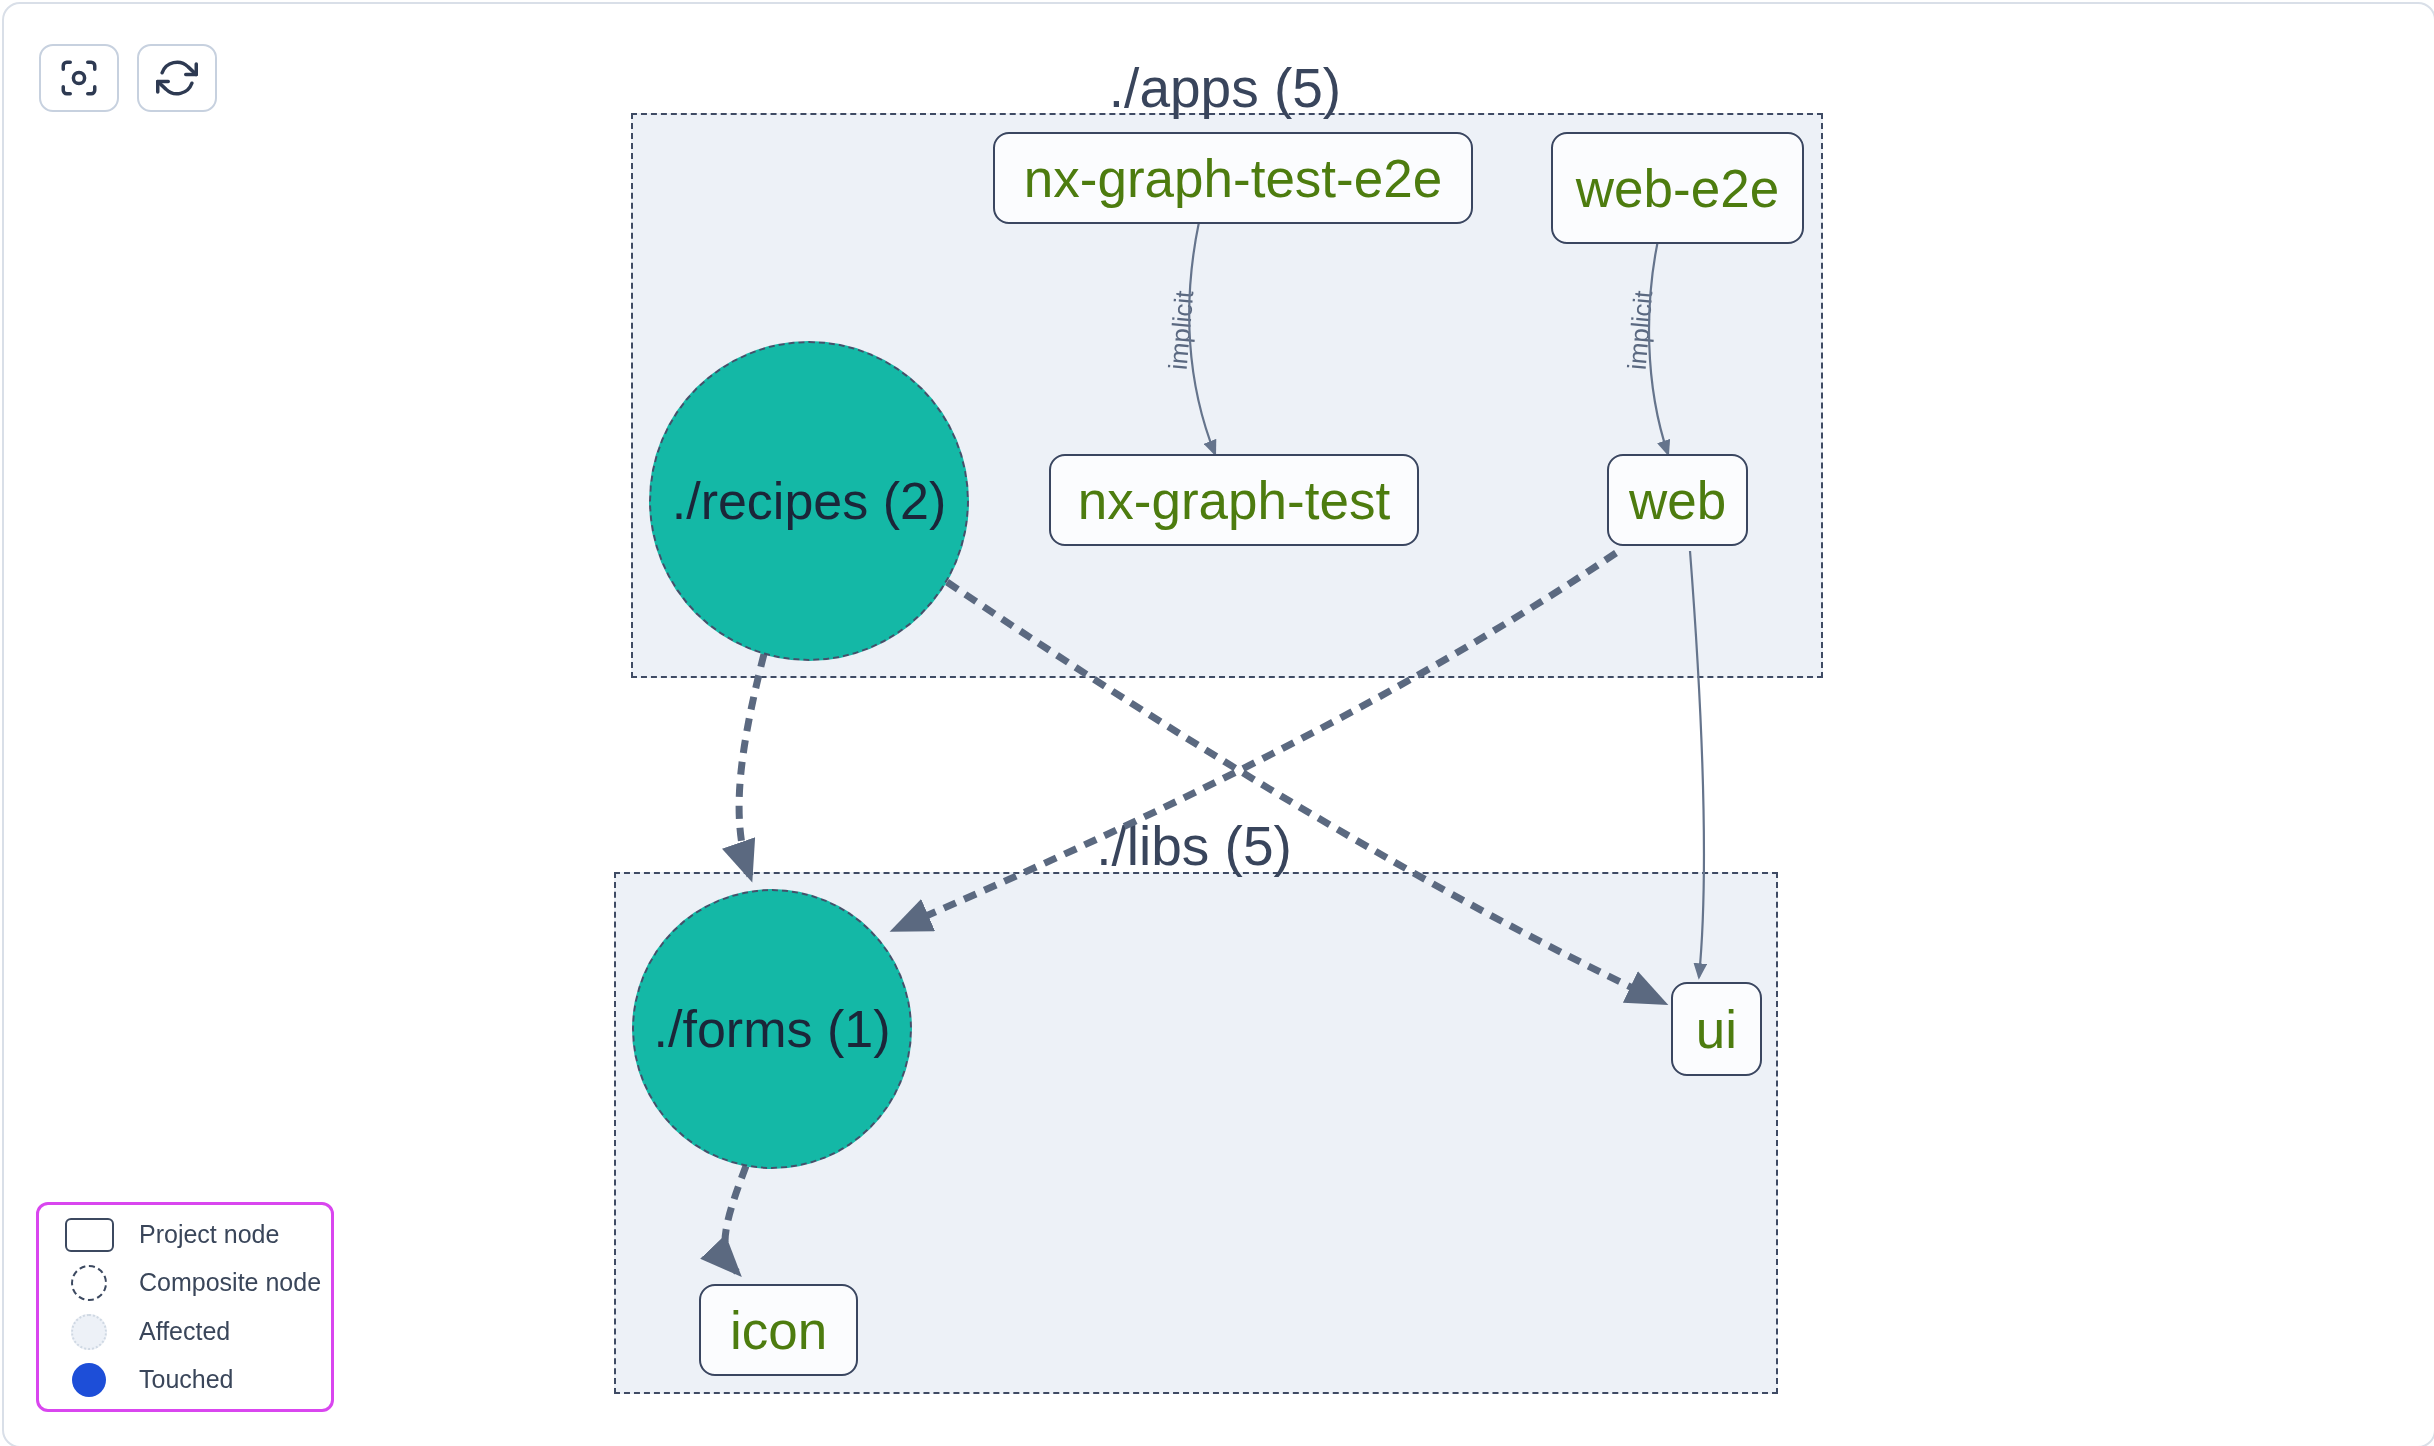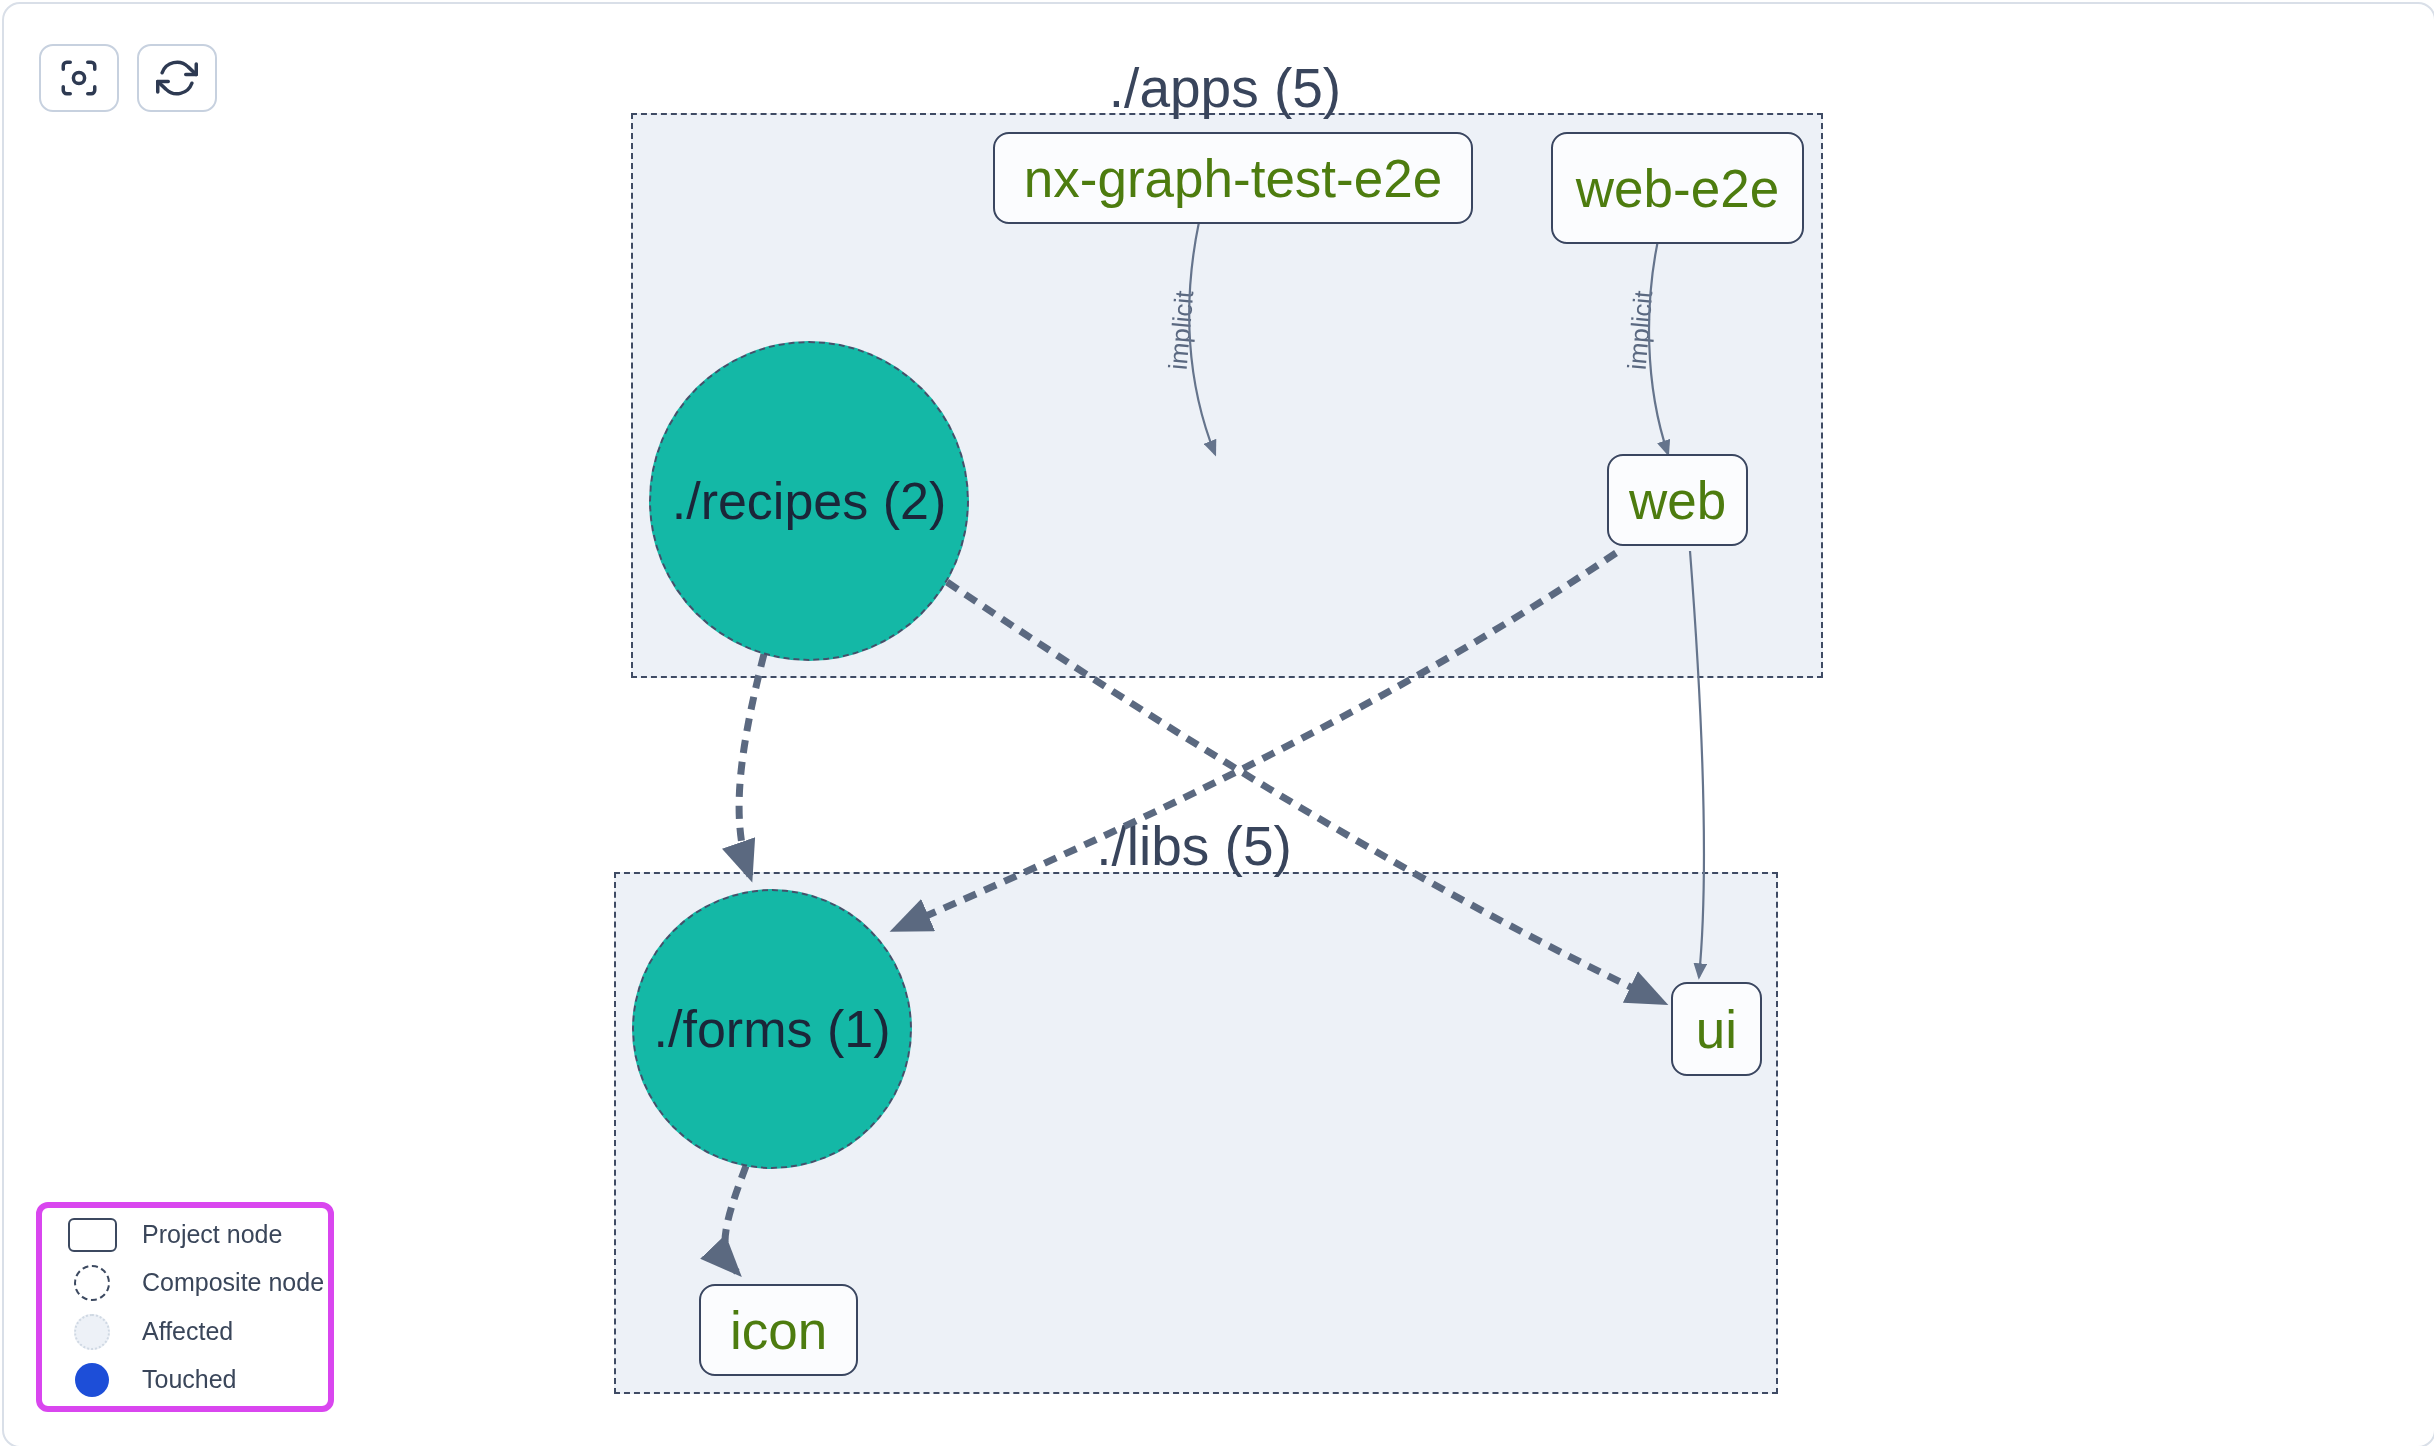--- a/index.html
+++ b/index.html
@@ -46,21 +46,21 @@
   .composite{
     position:absolute;z-index:3;display:flex;align-items:center;justify-content:center;
     background:#14b8a6;border:2.5px dashed #44506a;border-radius:50%;
     font-size:52px;color:#1b2639;cursor:pointer;box-sizing:border-box;
   }
   #node-recipes{left:645px;top:337px;width:320px;height:320px;}
   #node-forms{left:628px;top:885px;width:280px;height:280px;}
   
   .legend{
     position:absolute;left:32px;top:1198px;width:298px;height:210px;z-index:4;
-    background:#ffffff;border:6px solid #d946ef;border-radius:12px;
+    background:#ffffff;border:3px solid #d946ef;border-radius:12px;
     display:flex;flex-direction:column;justify-content:center;gap:13px;box-sizing:border-box;padding:14px 0;
   }
   .legend-row{display:flex;align-items:center;}
   .legend-swatch{width:100px;display:flex;align-items:center;justify-content:center;flex:0 0 100px;}
   .legend-text{font-size:25px;color:#3a465a;}
   .sw-project{width:45px;height:30px;border:2.5px solid #3c4960;border-radius:6px;background:#ffffff;}
   .sw-composite{width:32px;height:32px;border:2.5px dashed #3c4960;border-radius:50%;background:#ffffff;}
   .sw-affected{width:32px;height:32px;border:2px dotted #cfd8e3;border-radius:50%;background:#edf1f7;}
   .sw-touched{width:34px;height:34px;border-radius:50%;background:#1d4ed8;}
 </style>
@@ -114,20 +114,23 @@
 
   <div class="node" id="node-nx-graph-test-e2e">
     <span>nx-graph-test-e2e</span>
   </div>
   <div class="node" id="node-web-e2e">
     <span>web-e2e</span>
   </div>
   <div class="composite" id="node-recipes">
     <span>./recipes (2)</span>
   </div>
+  <div class="node" id="node-nx-graph-test">
+    <span>nx-graph-test</span>
+  </div>
   <div class="node" id="node-web">
     <span>web</span>
   </div>
   <div class="composite" id="node-forms">
     <span>./forms (1)</span>
   </div>
   <div class="node" id="node-ui">
     <span>ui</span>
   </div>
   <div class="node" id="node-icon">

